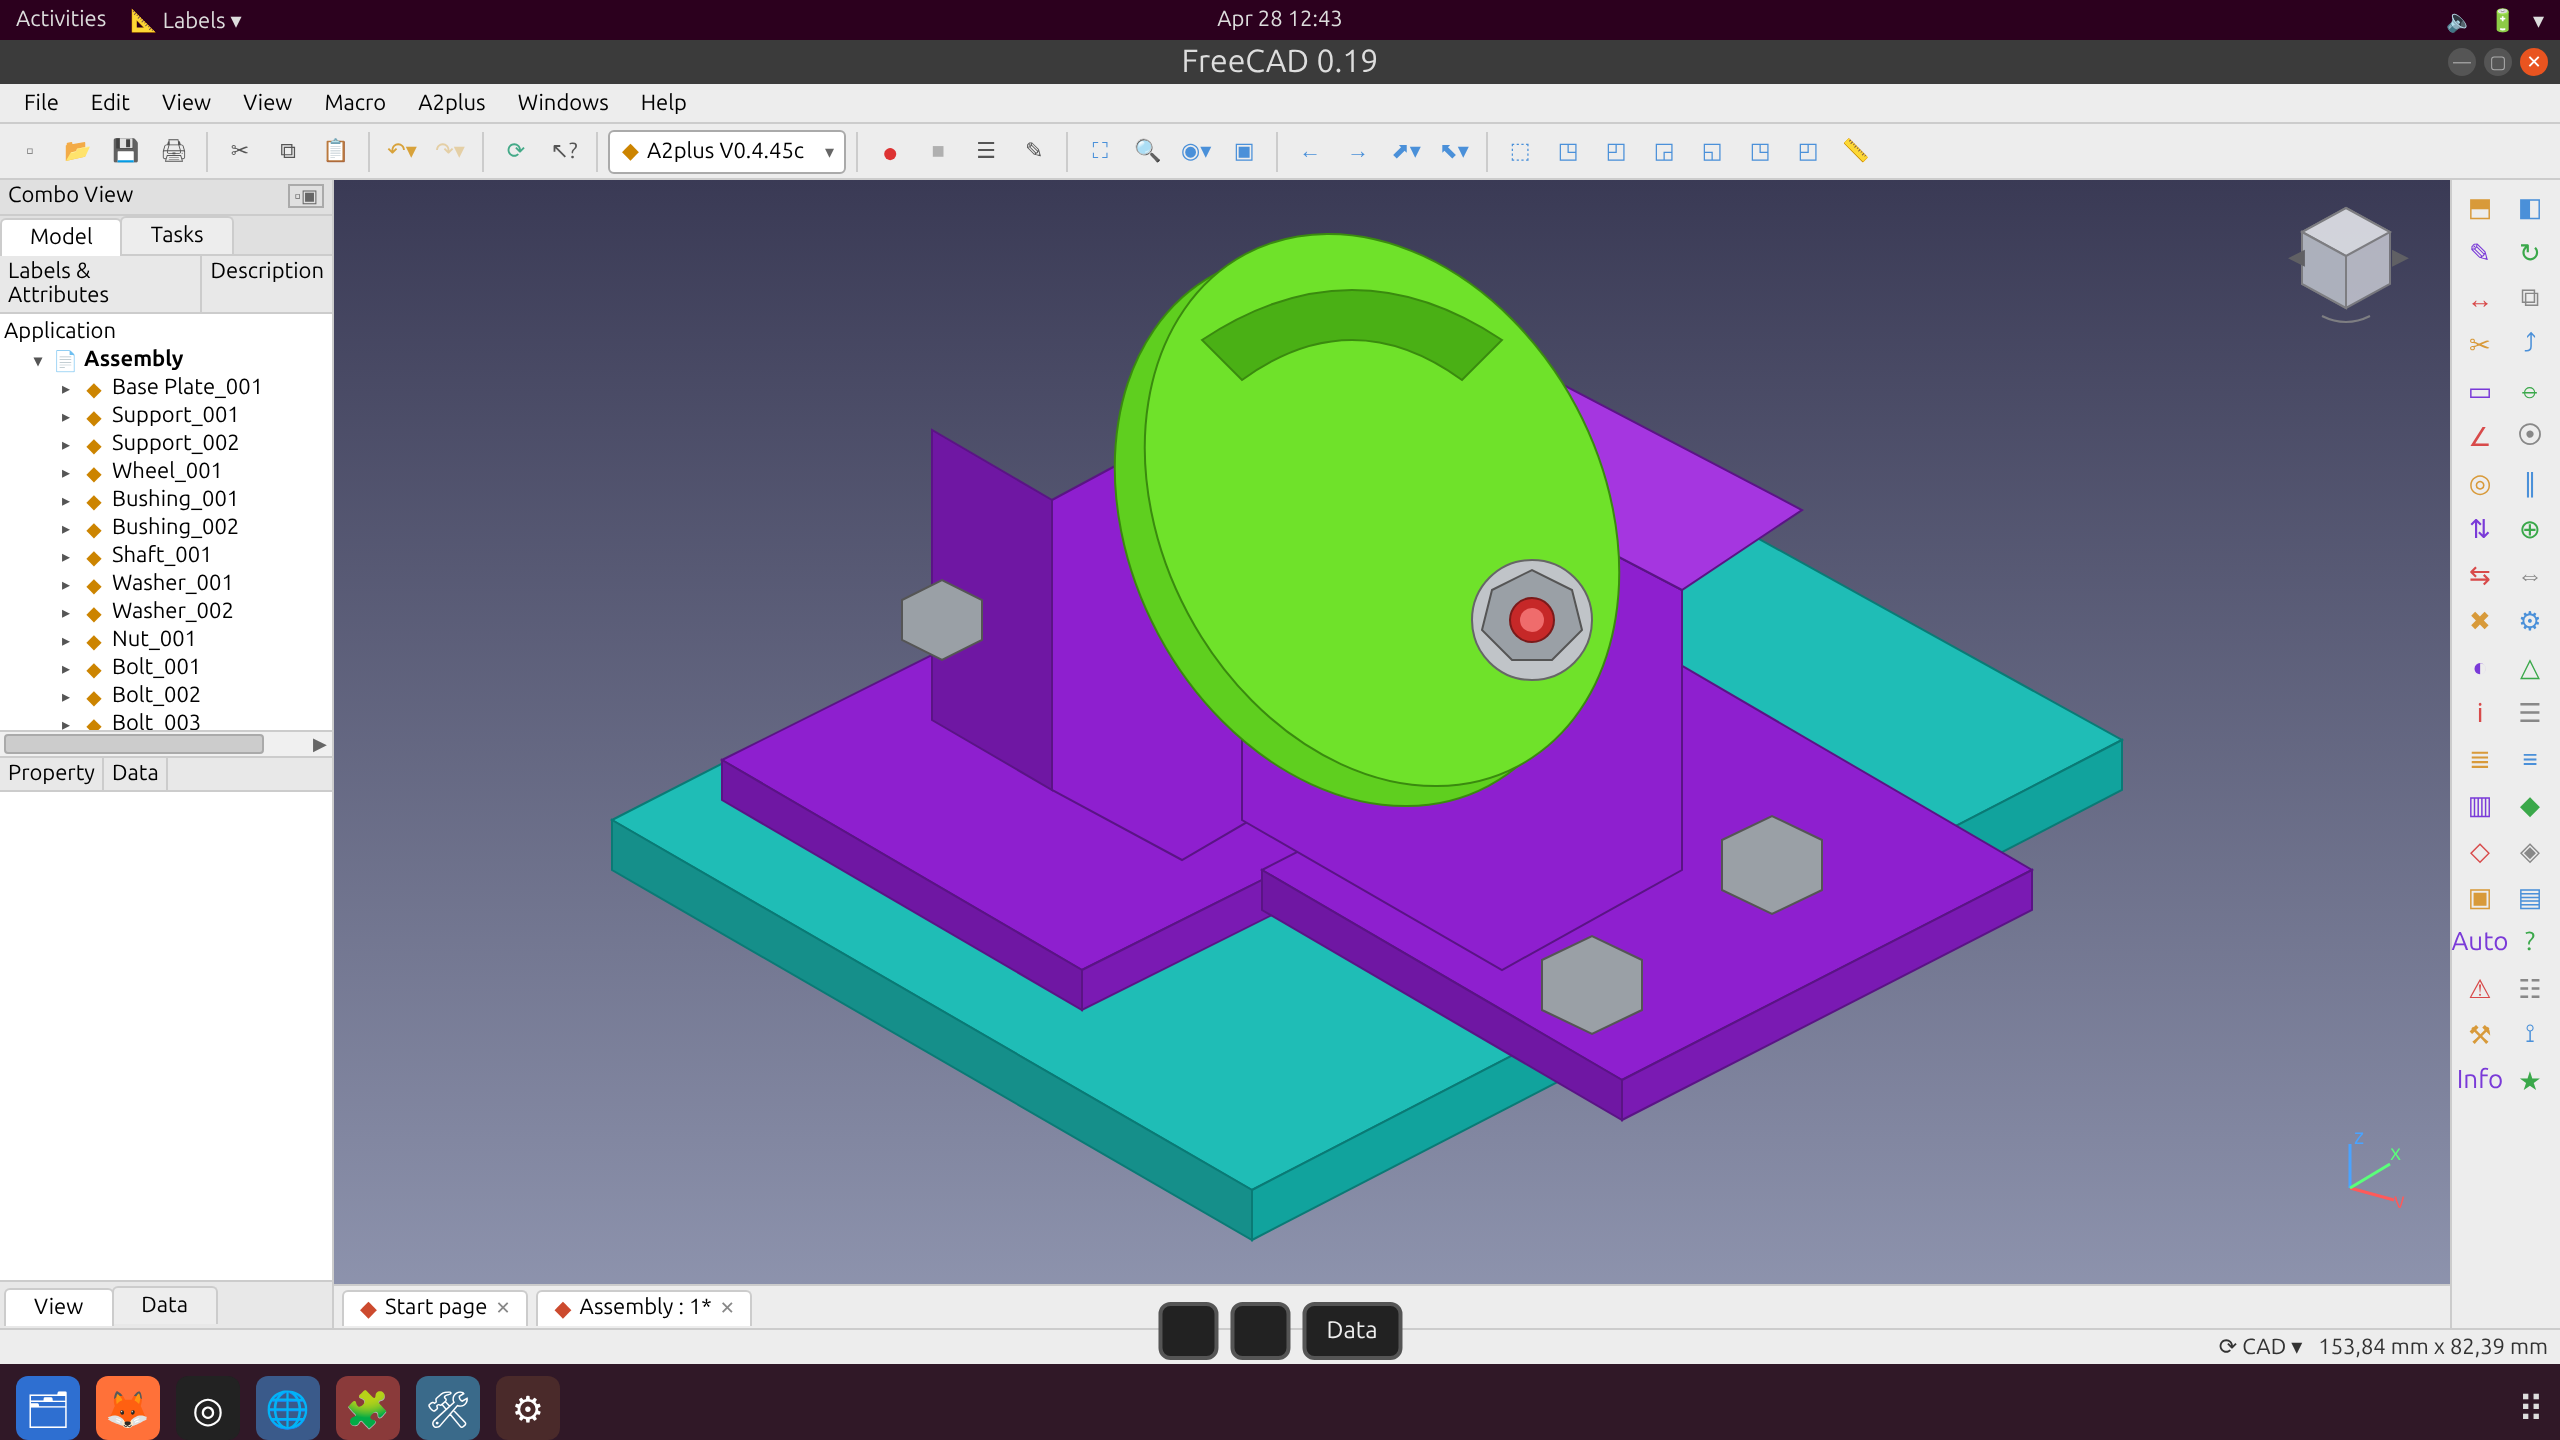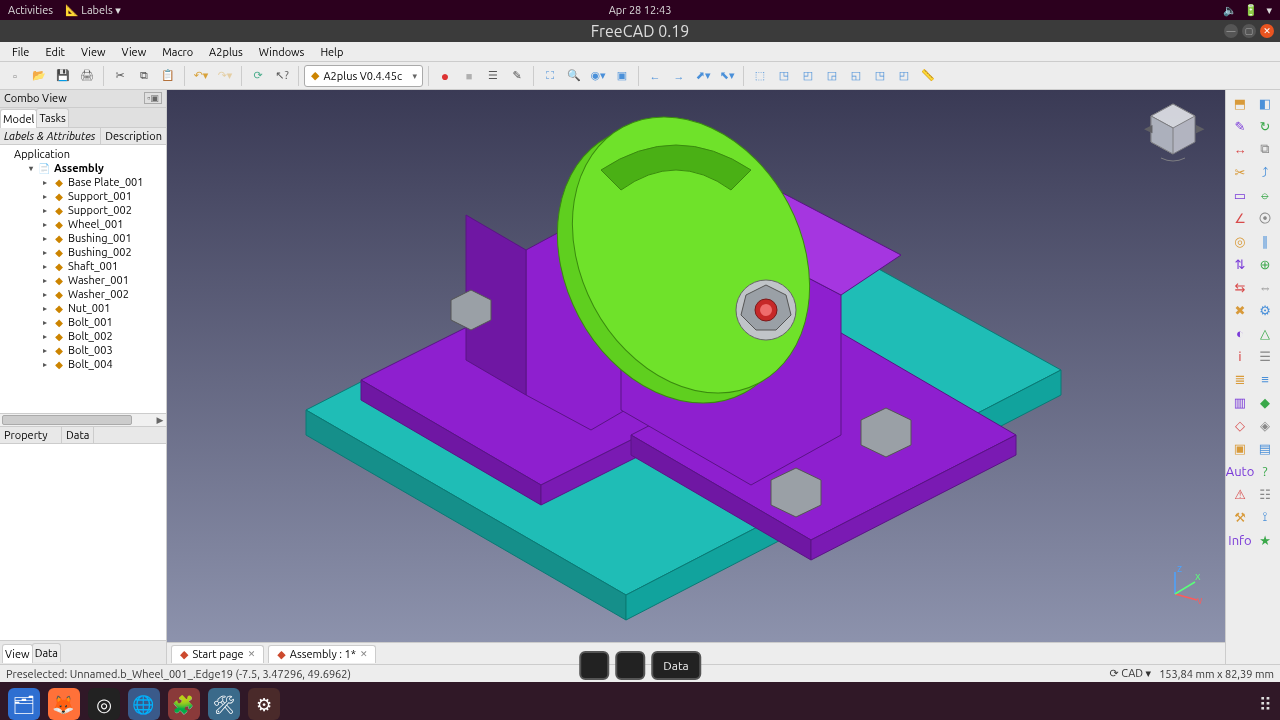--- a/index.html
+++ b/index.html
@@ -19,26 +19,26 @@
 .toolbar { height:28px; background:#ededed; border-bottom:1px solid #ccc; display:flex; align-items:center; padding:0 4px; gap:2px; }
 .tb-btn { width:22px; height:22px; display:flex; align-items:center; justify-content:center; cursor:pointer; border:1px solid transparent; border-radius:2px; color:#555;}
 .tb-sep { width:1px; height:20px; background:#ccc; margin:0 3px; }
 .tb-combo { height:22px; border:1px solid #aaa; background:#fff; padding:0 20px 0 6px; border-radius:3px; display:flex; align-items:center; gap:4px; position:relative; cursor:pointer;}
 .tb-combo::after { content:"▾"; position:absolute; right:5px; color:#666; font-size:9px;}
 .main { display:flex; height:574px; }
 .side-panel { width:167px; background:#ededed; border-right:1px solid #ccc; display:flex; flex-direction:column; }
 .panel-title { height:18px; background:#e0e0e0; border-bottom:1px solid #ccc; padding:2px 4px; font-size:10px; display:flex; align-items:flex-start;}
 .panel-title .x { margin-left:auto; font-size:9px; color:#666; cursor:pointer; border:1px solid #aaa; padding:0 2px;}
 .panel-tabs { display:flex; background:#e0e0e0; border-bottom:1px solid #ccc; }
-.tab { padding:3px 2px; background:#ededed; border:1px solid #ccc; border-bottom:none; margin-right:-1px; cursor:pointer; border-radius:3px 3px 0 0;}
+.tab { padding:3px 14px; background:#ededed; border:1px solid #ccc; border-bottom:none; margin-right:-1px; cursor:pointer; border-radius:3px 3px 0 0;}
 .tab.active { background:#fff; position:relative; top:1px;}
 .panel-header-row { display:flex; background:#e8e8e8; border-bottom:1px solid #ccc; font-size:10px;}
 .panel-header-row div { padding:2px 4px; flex:1;}
-.panel-header-row div:first-child { flex:2; border-right:1px solid #ccc;font-style:italic;}
-.tree { flex:0 0 auto; height:268px; overflow:auto; background:#fff; font-size:11px; padding:2px 12px;}
+.panel-header-row div:first-child { flex:2; border-right:1px solid #ccc;}
+.tree { flex:0 0 auto; height:208px; overflow:auto; background:#fff; font-size:11px; padding:2px 0;}
 .tree-item { display:flex; align-items:center; padding:1px 2px; gap:3px; cursor:pointer; white-space:nowrap;}
 .tree-item .arrow { width:10px; font-size:8px; color:#555; text-align:center;}
 .tree-item .icon { width:12px; height:12px; display:inline-flex; align-items:center; justify-content:center; font-size:10px;}
 .tree-item.bold { font-weight:bold; }
 .indent-0 { padding-left:2px; }
 .indent-1 { padding-left:14px; }
 .indent-2 { padding-left:28px; }
 .scroll-strip { height:14px; background:#f0f0f0; border-top:1px solid #ccc; border-bottom:1px solid #ccc; display:flex; align-items:center;}
 .scroll-strip .thumb { width:130px; height:10px; background:#ccc; border:1px solid #aaa; margin-left:2px; border-radius:2px;}
 .scroll-strip .ra { margin-left:auto; width:12px; text-align:center; font-size:9px; color:#666;}
@@ -242,21 +242,21 @@
             <span class="icon ic-part">◆</span>
             <span>Bolt_004</span>
           </div>
         </div>
     </div>
     <div class="scroll-strip">
         <div class="thumb"></div>
         <div class="ra">▶</div>
       </div>
     <div class="prop-header">
-      <div style="width:62px">Property</div>
+      <div style="width:52px">Property</div>
       <div>Data</div>
     </div>
     <div class="prop-area"></div>
     <div class="bottom-tabs">
       <div class="tab active">View</div>
       <div class="tab">Data</div>
     </div>
   </div>
 
   <div class="viewport">
@@ -373,21 +373,20 @@
     </div>
 </div>
 
 <div class="osd">
   <div class="osd-key">&nbsp;</div>
   <div class="osd-key">&nbsp;</div>
   <div class="osd-key">Data</div>
 </div>
 
 <div class="status-bar">
-  <span>Preselected: Unnamed.b_Wheel_001_.Edge19 (-7.5, 3.47296, 49.6962)</span>
   <div class="right-st">
     <span>⟳ <span>CAD</span> ▾</span>
     <span>153,84 mm x 82,39 mm</span>
   </div>
 </div>
 
 <div class="dock">
   <div class="dock-app" style="background:#2e6fd1;color:#fff">🗂</div>
   <div class="dock-app" style="background:#ff7139;color:#fff">🦊</div>
   <div class="dock-app" style="background:#222;color:#fff">◎</div>

